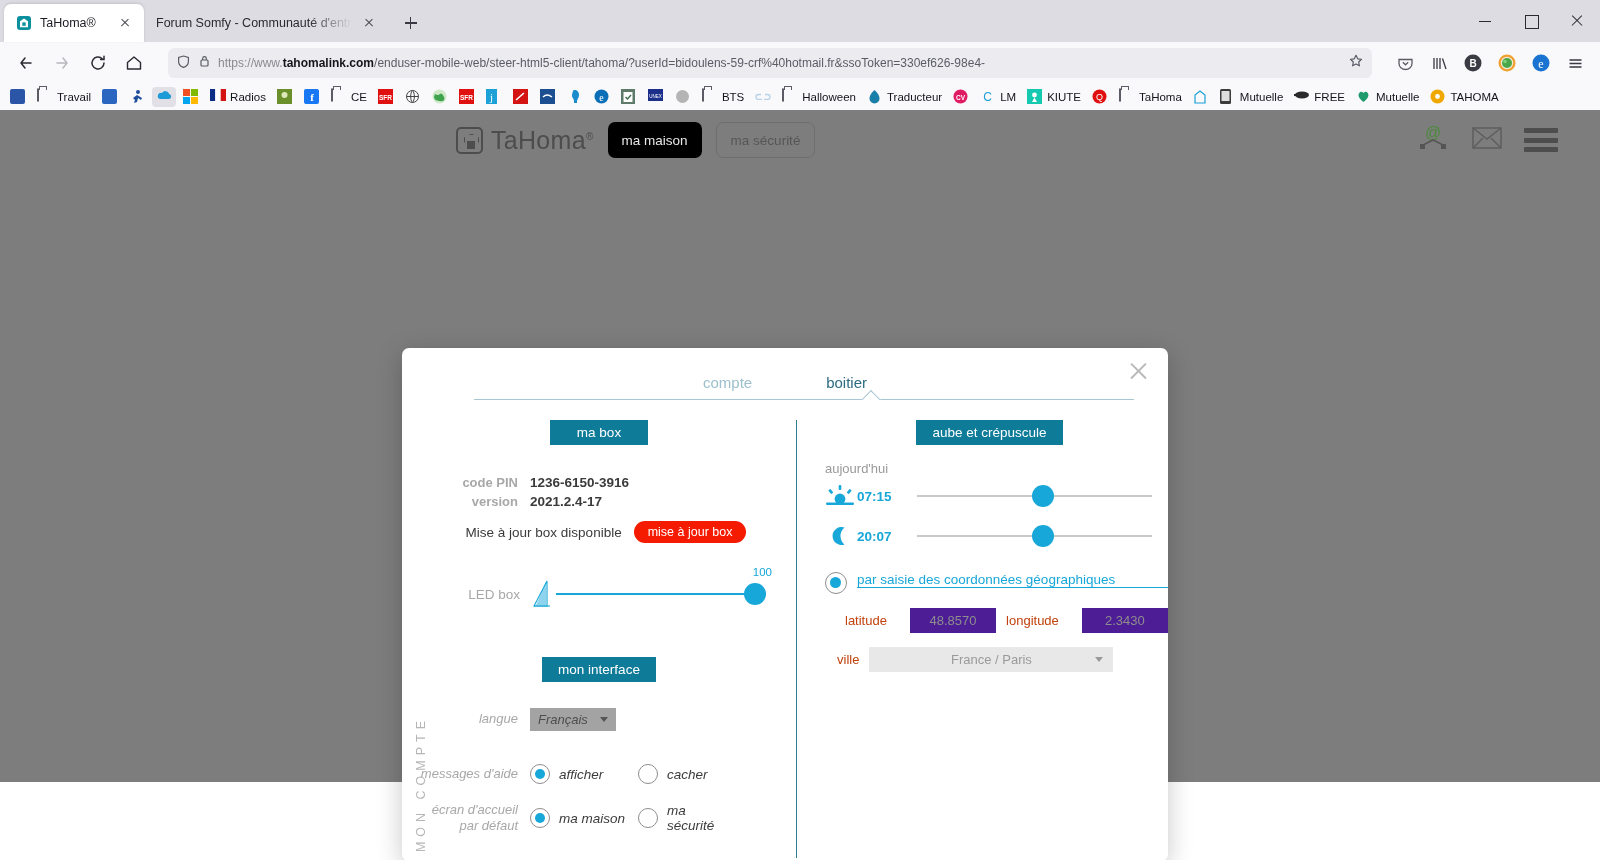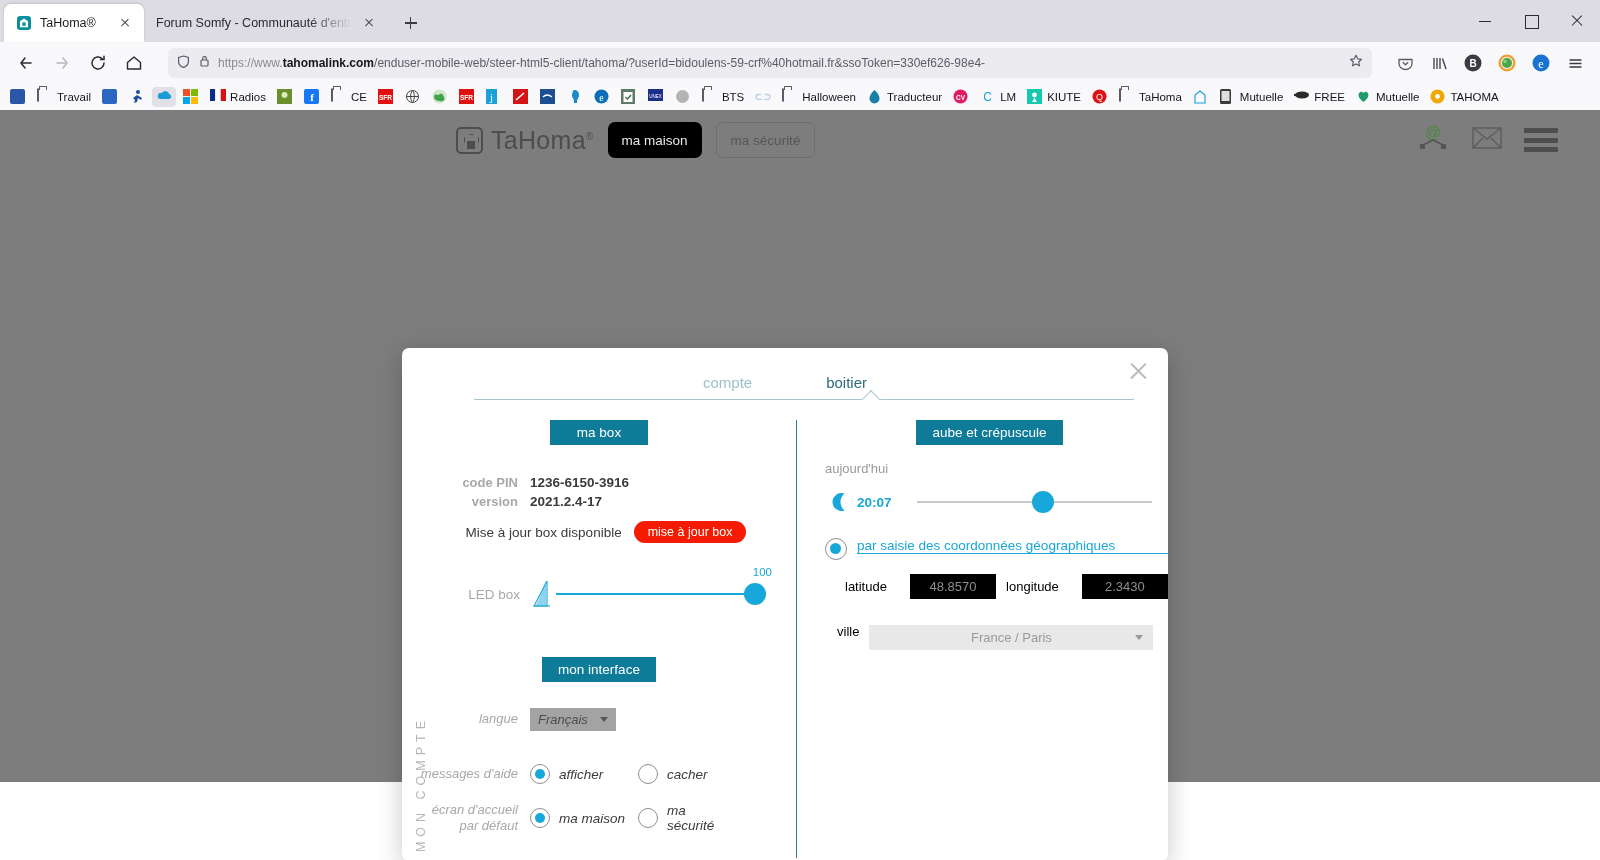--- a/index.html
+++ b/index.html
@@ -170,23 +170,23 @@
 
   .today { color:#9a9a9a; font-size:13px; margin:16px 0 6px 14px; }
   .sunrow { display:flex; align-items:center; gap:0; margin:4px 0 0 12px; }
   .sunrow .ic { width:34px; flex:0 0 34px; display:flex; align-items:center; justify-content:center; }
   .sunrow .tm { width:60px; flex:0 0 60px; color:#17a7d8; font-size:13.5px; font-weight:bold; }
 
   .georow { display:flex; align-items:flex-start; gap:10px; margin:22px 0 0 14px; }
   .geo-link { color:#17a7d8; font-size:13.5px; border-bottom:1px solid #17a7d8; flex:1 1 auto; }
   .geo-link.muted { color:#b0b0b0; border-bottom:1px solid #d6d6d6; }
   .coordrow { display:flex; align-items:center; gap:10px; margin:14px 0 0 34px; }
-  .coordrow .lbl { color:#000000; font-size:13px; }
-  .inputbox { background:#000000; color:#8e8e8e; font-size:13px; padding:5px 0; width:92px; text-align:center;margin-left:13px; }
-  .selectbox2 { background:#e8e8e8; color:#9a9a9a; font-size:13px; padding:5px 10px; width:284px; display:flex; align-items:center; justify-content:center; position:relative;margin-top:12px; }
+  .coordrow .lbl { color:#c2410c; font-size:13px; }
+  .inputbox { background:#4c1d95; color:#8e8e8e; font-size:13px; padding:5px 0; width:92px; text-align:center;margin-left:13px; }
+  .selectbox2 { background:#e8e8e8; color:#9a9a9a; font-size:13px; padding:5px 10px; width:244px; display:flex; align-items:center; justify-content:center; position:relative; }
   .selectbox2 .caret-dn { position:absolute; right:10px; border-top-color:#9a9a9a; }
 </style>
 </head>
 <body>
 
 <div class="browser">
 
   <div class="tabstrip">
     <div class="tab active">
       <span class="favicon">
@@ -638,20 +638,36 @@
         <div class="vertlabel">MON COMPTE</div>
       </div>
 
       <div class="col-right">
         <div class="center">
           <span class="sectionbtn">aube et crépuscule</span>
         </div>
 
         <div class="today">aujourd'hui</div>
 
+        <div class="sunrow">
+          <span class="ic">
+            <svg width="28" height="24" viewBox="0 0 28 24" fill="#17a7d8">
+              <circle cx="14" cy="15" r="5.4"></circle>
+              <rect x="12.7" y="1" width="2.6" height="5" rx="1"></rect>
+              <rect x="3.5" y="5" width="2.6" height="5" rx="1" transform="rotate(-40 4.8 7.5)"></rect>
+              <rect x="21.9" y="5" width="2.6" height="5" rx="1" transform="rotate(40 23.2 7.5)"></rect>
+              <rect x="0" y="18.5" width="28" height="2.6" rx="1.3"></rect>
+            </svg>
+          </span>
+          <span class="tm">07:15</span>
+          <span class="slider-wrap" style="margin-right:16px;">
+            <span class="slider-track grey"></span>
+            <span class="slider-knob" style="left:49%;"></span>
+          </span>
+        </div>
 
         <div class="sunrow" style="margin-top:12px;">
           <span class="ic">
             <svg width="22" height="22" viewBox="0 0 22 22" fill="#17a7d8">
               <path d="M15.5 2.5a9 9 0 1 0 0 17 11 11 0 0 1 0-17z"></path>
             </svg>
           </span>
           <span class="tm">20:07</span>
           <span class="slider-wrap" style="margin-right:16px;">
             <span class="slider-track grey"></span>

